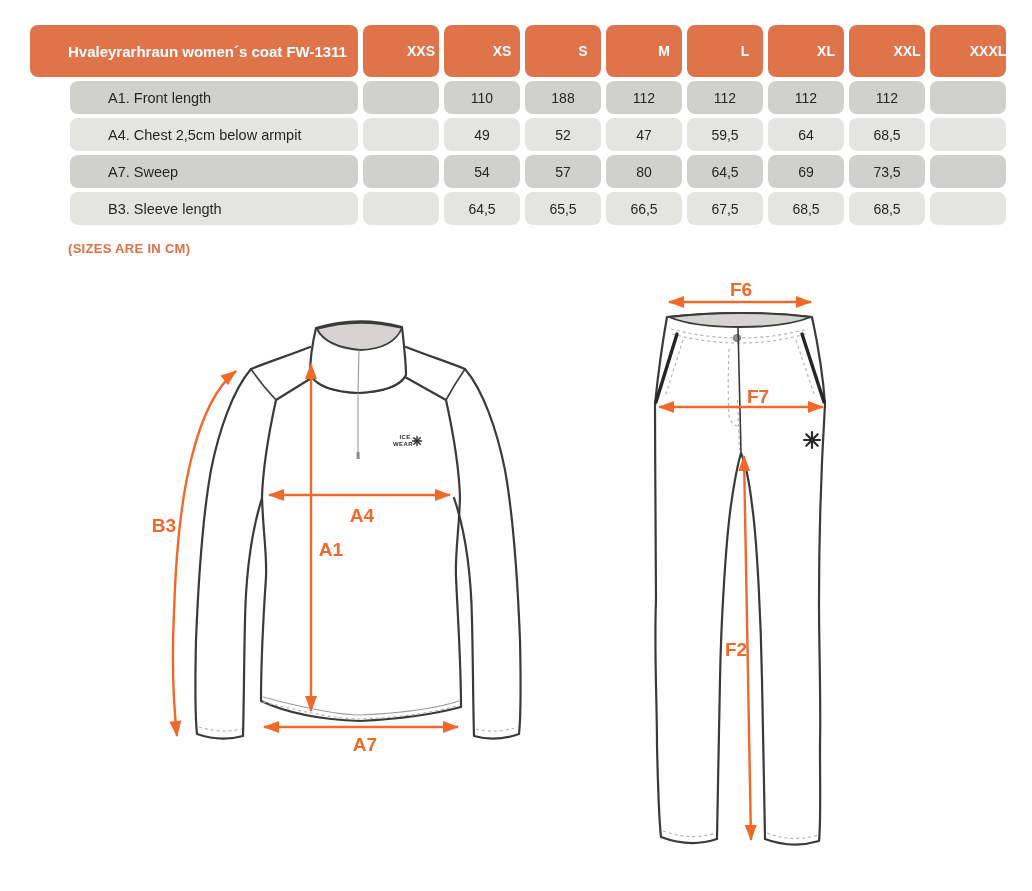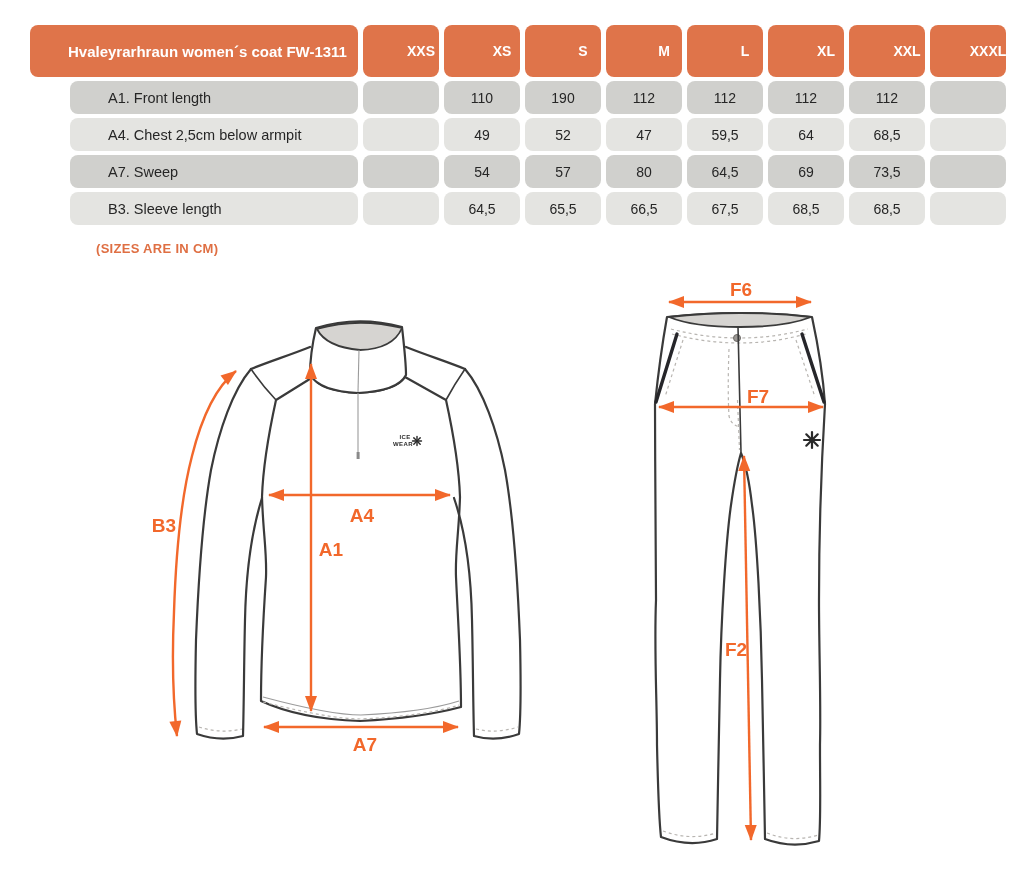--- a/index.html
+++ b/index.html
@@ -10,21 +10,21 @@
               grid-template-columns:328px repeat(8,76px);gap:4px 5px;}
   .cell{display:flex;align-items:center;justify-content:center;height:33px;
         font-size:14px;color:#262626;white-space:nowrap;border-radius:8px;}
   .head{background:#DF744A;color:#ffffff;font-weight:bold;height:52px;font-size:14px;padding-left:40px;}
   .title-cell{justify-content:flex-start;padding-left:38px;font-size:15px;}
   .label-cell{justify-content:flex-start;padding-left:38px;font-size:14.5px;margin-left:40px;}
   .shade-dark{background:#D0D0CD;}
   .shade-light{background:#E4E4E1;}
   
   #sizes-note{position:absolute;left:68px;top:241px;font-size:13px;font-weight:bold;
-              color:#DF6F43;letter-spacing:.3px;margin-left:28px;}
+              color:#DF6F43;letter-spacing:.3px;}
   
   #diagram-svg{position:absolute;left:0;top:0;}
   .outline{fill:none;stroke:#3A3A3A;stroke-width:2.2;stroke-linecap:round;stroke-linejoin:round;}
   .outline-fill{fill:#ffffff;stroke:#3A3A3A;stroke-width:2.2;stroke-linejoin:round;}
   .seam{fill:none;stroke:#3A3A3A;stroke-width:1.6;stroke-linecap:round;}
   .thinline{fill:none;stroke:#9B9B9B;stroke-width:1.1;}
   .stitch{fill:none;stroke:#B8B5B1;stroke-width:1.2;stroke-dasharray:3 3;}
   .graylens{fill:#D6D4D1;stroke:#3A3A3A;stroke-width:1.8;stroke-linejoin:round;}
   .pocket{stroke:#26262A;stroke-width:3.4;stroke-linecap:round;}
   .arrow{fill:none;stroke:#F2682B;stroke-width:2.4;}
@@ -43,21 +43,21 @@
       <div class="cell head">XS</div>
       <div class="cell head">S</div>
       <div class="cell head">M</div>
       <div class="cell head">L</div>
       <div class="cell head">XL</div>
       <div class="cell head">XXL</div>
       <div class="cell head">XXXL</div>
       <div class="cell label-cell shade-dark">A1. Front length</div>
       <div class="cell shade-dark"></div>
       <div class="cell shade-dark">110</div>
-      <div class="cell shade-dark">190</div>
+      <div class="cell shade-dark">188</div>
       <div class="cell shade-dark">112</div>
       <div class="cell shade-dark">112</div>
       <div class="cell shade-dark">112</div>
       <div class="cell shade-dark">112</div>
       <div class="cell shade-dark"></div>
       <div class="cell label-cell shade-light">A4. Chest 2,5cm below armpit</div>
       <div class="cell shade-light"></div>
       <div class="cell shade-light">49</div>
       <div class="cell shade-light">52</div>
       <div class="cell shade-light">47</div>

